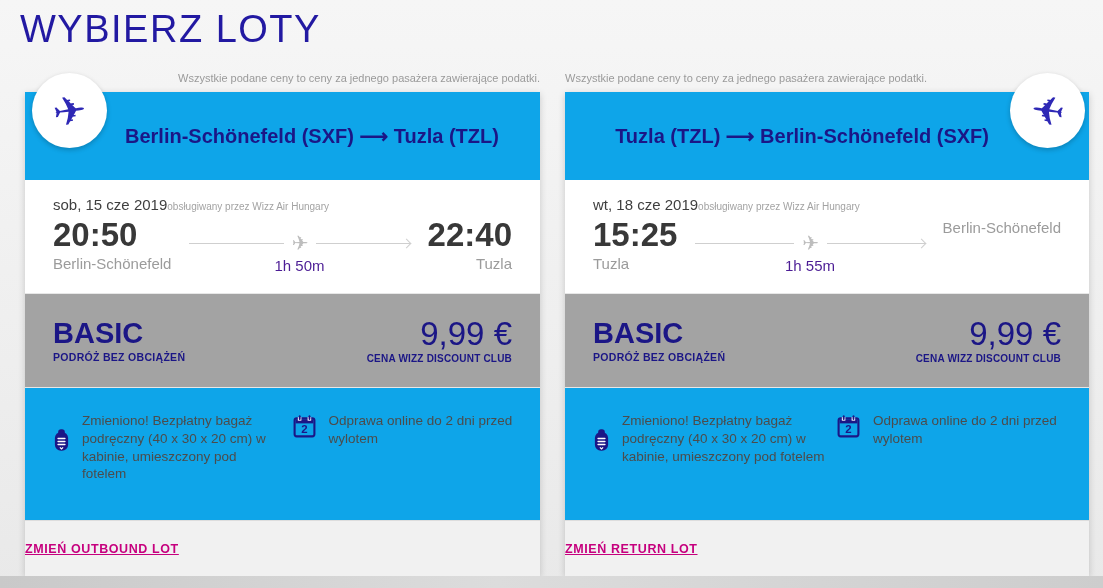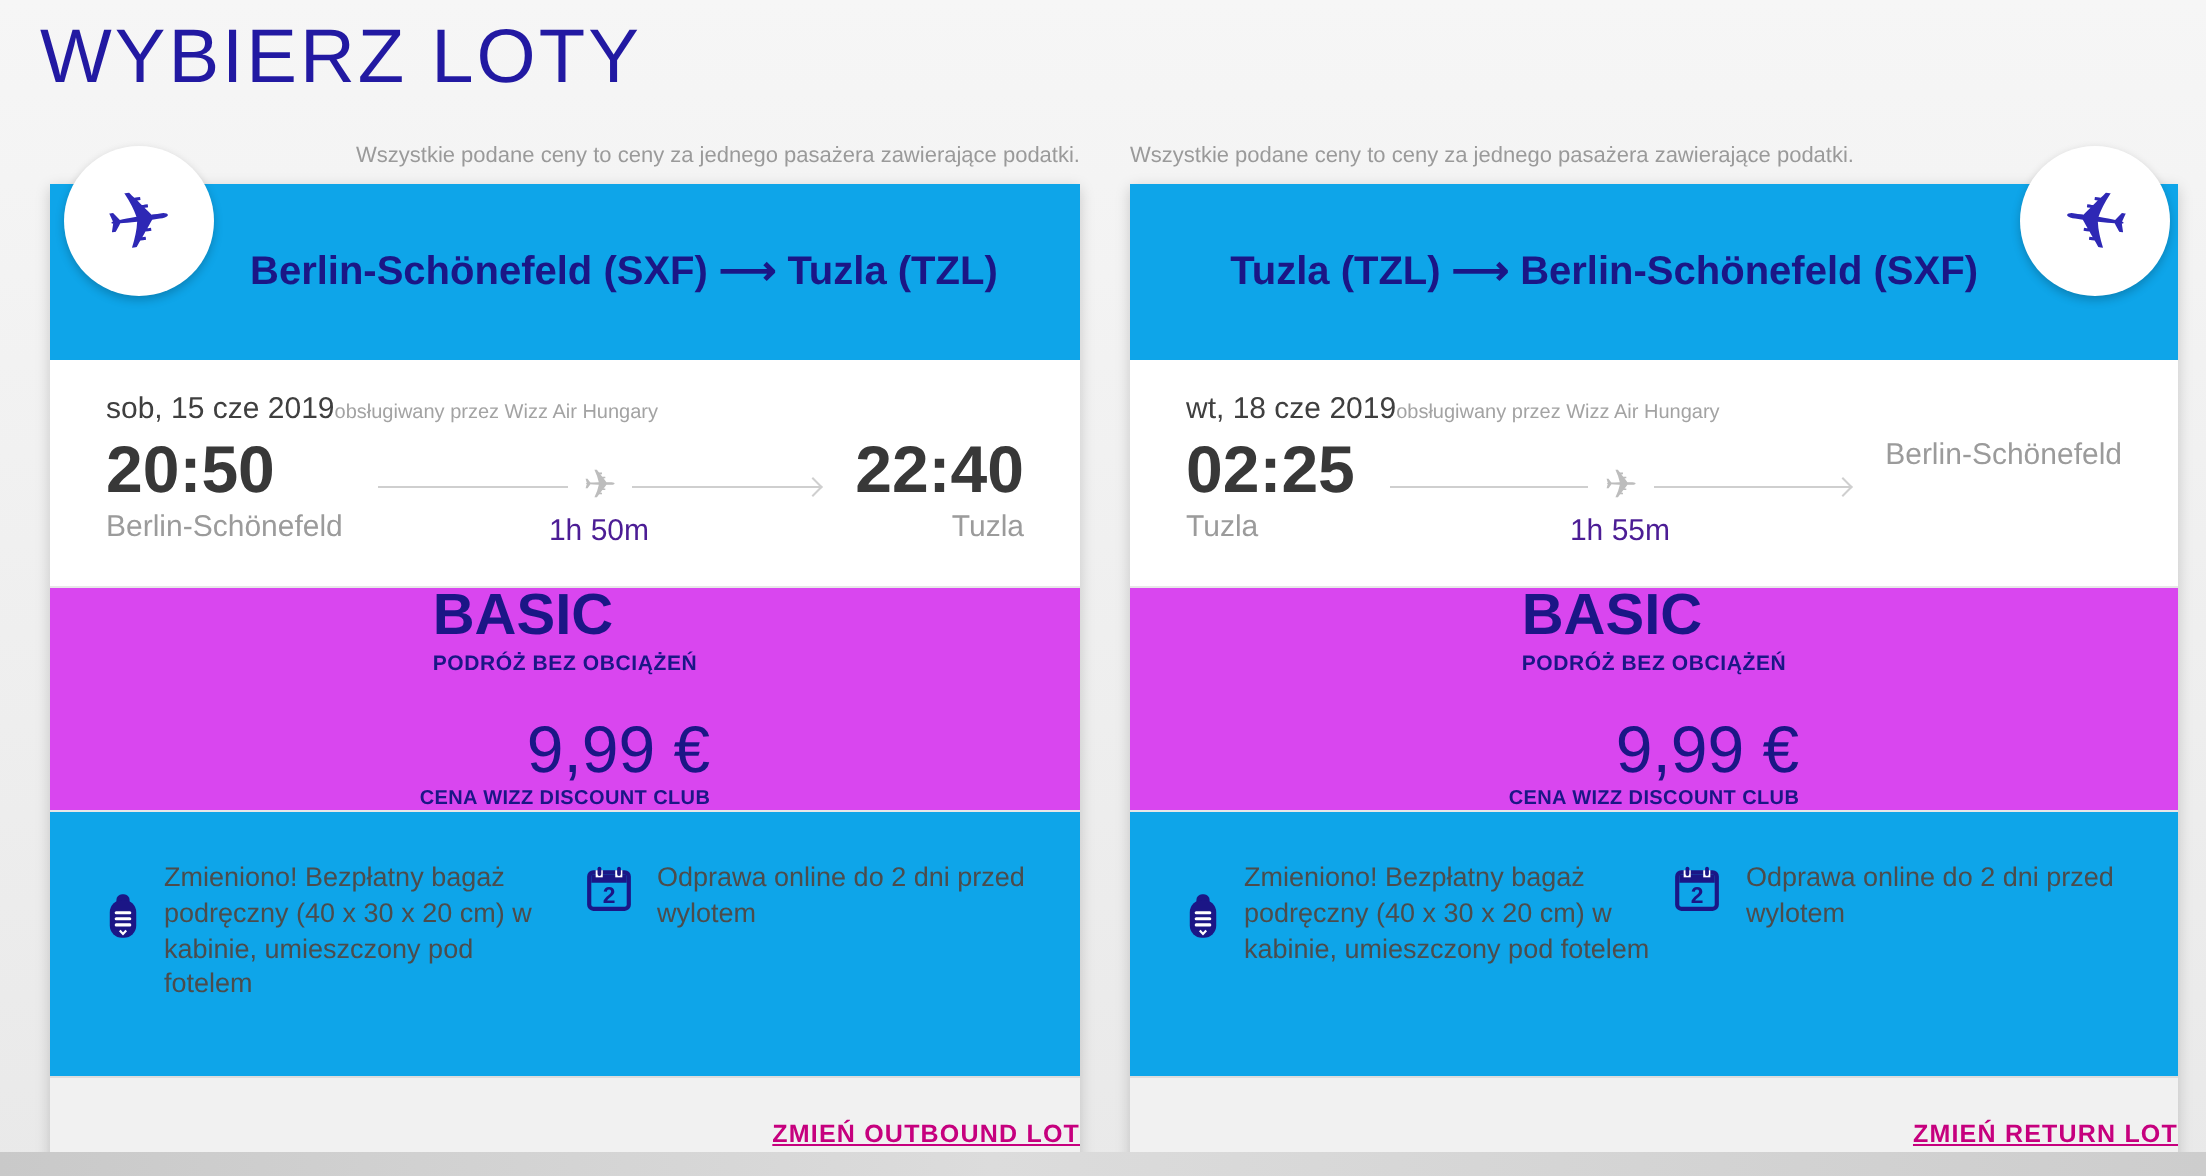--- a/index.html
+++ b/index.html
@@ -78,42 +78,41 @@
   .leg-line { flex: 1; height: 1px; background: #cfcfcf; }
   .leg-plane { font-size: 20px; color: #bdbdbd; line-height: 1; padding: 0 8px; }
   .leg-arrowhead {
     width: 7px; height: 7px; margin-left: -8px;
     border-top: 1px solid #cfcfcf; border-right: 1px solid #cfcfcf;
     transform: rotate(45deg); flex: none;
   }
   .duration { text-align: center; font-size: 15px; color: #4c1d95; margin-top: 4px; }
 
   .fare-section {
-    height: 113px; padding: 0 28px;
+    height: 95px; padding: 0 28px;
     border-top: 1px solid #e7e7e7; border-bottom: 1px solid #e7e7e7;
     display: flex; justify-content: space-between; align-items: center;
-    background: #d946ef;
-    flex-direction: column;
+    background: #a3a3a3;
   }
   .fare-name { font-size: 29px; font-weight: bold; color: #1b1686; line-height: 1; }
   .fare-tagline { font-size: 10.5px; font-weight: 600; color: #1b1686; margin-top: 3px; letter-spacing: 0.3px; }
   .fare-right { text-align: right; }
   .price-amount { font-size: 33px; color: #1b1686; line-height: 1; }
   .price-label { font-size: 10px; font-weight: 600; color: #1b1686; margin-top: 3px; letter-spacing: 0.2px; }
 
   .perks-section { height: 132px; padding: 24px 20px 0 28px; display: flex; gap: 10px; background: #0ea5e9; }
   .perk { flex: 1; display: flex; gap: 12px; align-items: flex-start; }
   .perk-text { font-size: 13.5px; color: #4c4c4c; line-height: 1.32; }
   .perk-icon { flex: none; }
   .perk-icon.backpack { margin-top: 16px; }
   .perk-icon.calendar { margin-top: 2px; }
 
   .card-footer {
     height: 56px; background: #f1f1f1; border-top: 1px solid #dddddd;
-    display: flex; align-items: center; justify-content: flex-end;
+    display: flex; align-items: center; justify-content: flex-start;
   }
   .change-link {
     font-size: 12.5px; font-weight: bold; letter-spacing: 0.6px;
     color: #c6007e; text-decoration: underline; cursor: pointer;
   }
 
   .bottom-strip {
     position: absolute; left: 0; right: 0; bottom: 0; height: 12px;
     background: linear-gradient(to right, #c9c9c9, #dcdcdc 45%, #cdcdcd);
   }
@@ -218,21 +217,21 @@
       <span>Tuzla (TZL) ⟶ Berlin-Schönefeld (SXF)</span>
     </header>
 
     <div class="flight-section">
       <div class="flight-toprow">
         <span class="flight-date">wt, 18 cze 2019</span>
         <span class="operator">obsługiwany przez Wizz Air Hungary</span>
       </div>
       <div class="flight-main">
         <div class="col-dep">
-          <div class="time">02:25</div>
+          <div class="time">15:25</div>
           <div class="airport">Tuzla</div>
         </div>
         <div class="col-mid">
           <div class="leg-graphic">
             <span class="leg-line"></span>
             <span class="leg-plane">✈</span>
             <span class="leg-line"></span>
             <span class="leg-arrowhead"></span>
           </div>
           <div class="duration">1h 55m</div>

